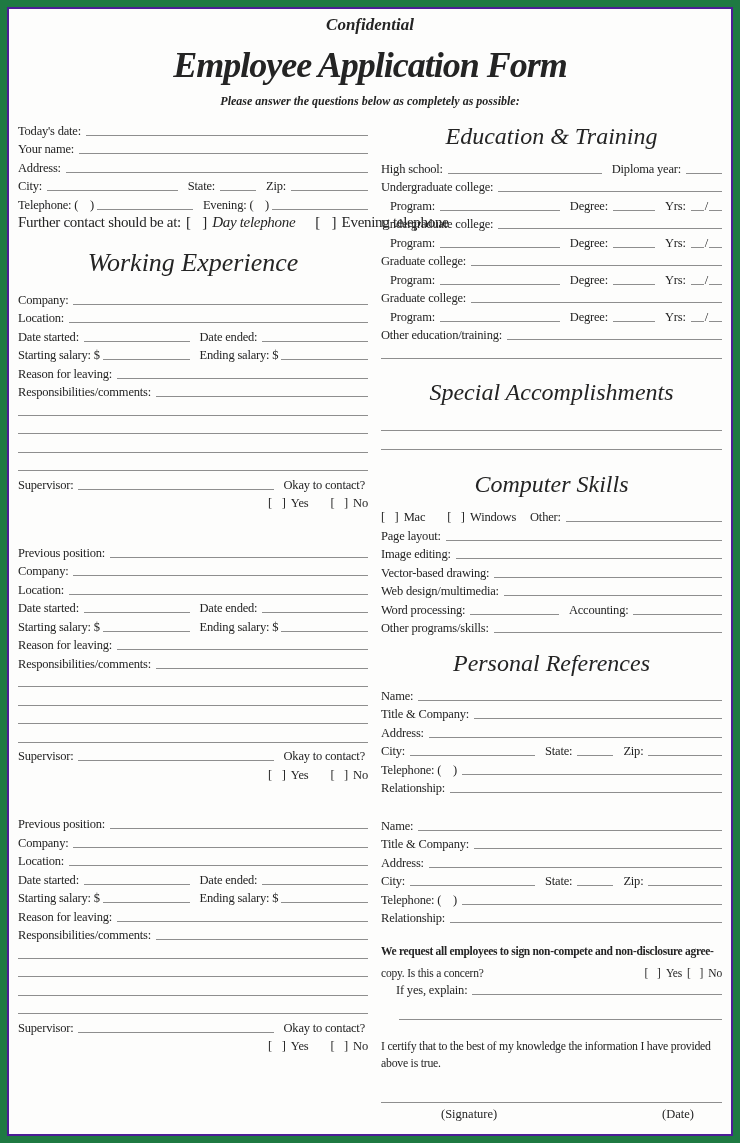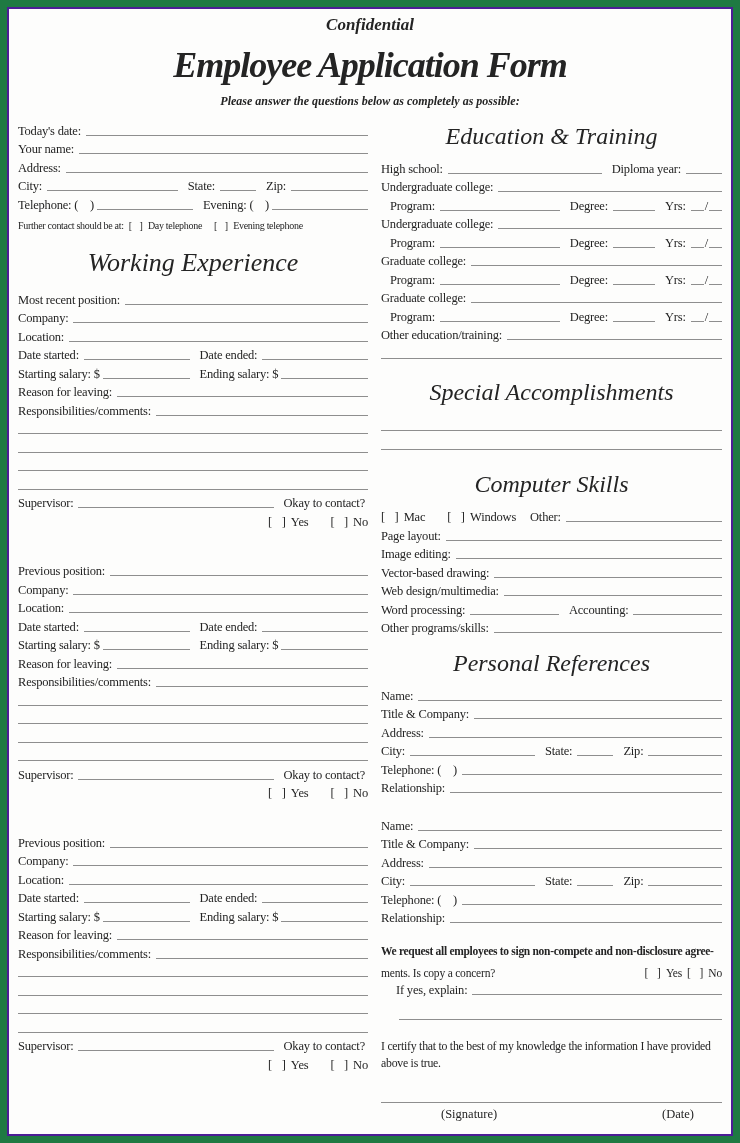--- a/index.html
+++ b/index.html
@@ -24,21 +24,21 @@
   .confidential { font-style: italic; font-weight: bold; font-size: 17px; margin-top: 2px; }
   .title { font-style: italic; font-weight: bold; font-size: 36px; letter-spacing: -1px; margin: 8px 0 0 0; line-height: 44px; }
   .subtitle { font-style: italic; font-weight: bold; font-size: 12px; margin-top: 7px; }
   
   .columns { display: flex; gap: 13px; margin-top: 11px; }
   .col-left  { flex: none; width: 350px; }
   .col-right { flex: 1; min-width: 0; }
   
   .row { display: flex; align-items: flex-end; height: 18.5px; white-space: nowrap;
          font-size: 12.5px; letter-spacing: -0.2px; }
-  .row.dense { font-size: 10px; letter-spacing: -0.3px; }
+  .row.dense { font-size: 15px; letter-spacing: -0.3px; }
   .lbl { flex: none; padding-right: 5px; }
   .lbl.tight { padding-right: 3px; }
   .line { flex: 1 1 auto; border-bottom: 1.2px solid #8e8e8e; margin-bottom: 3px; min-width: 8px; }
   .line.f2 { flex-grow: 1.7; }
   .w36 { flex: none; width: 36px; }
   .w42 { flex: none; width: 42px; }
   .w13 { flex: none; width: 13px; }
   .mr10 { margin-right: 10px; }
   .ind { padding-left: 9px; }
   .cb { flex: none; letter-spacing: 0; padding-right: 5px; }
@@ -115,32 +115,28 @@
           <span class="lbl tight">Telephone:</span>
           <span class="lbl tight">(&nbsp;&nbsp;&nbsp;&nbsp;)</span>
           <span class="line mr10"></span>
           <span class="lbl tight">Evening:</span>
           <span class="lbl tight">(&nbsp;&nbsp;&nbsp;&nbsp;)</span>
           <span class="line"></span>
         </div>
         <div class="row dense">
           <span class="lbl">Further contact should be at:</span>
           <span class="cb">[&nbsp;&nbsp;&nbsp;]</span>
-          <span class="lbl" style="padding-right:12px;">Day telephone</span>
+          <span class="lbl" style="padding-right:20px;font-style:italic;">Day telephone</span>
           <span class="cb">[&nbsp;&nbsp;&nbsp;]</span>
           <span class="lbl">Evening telephone</span>
         </div>
 
         <h2 class="sec-h h-we">Working Experience</h2>
 
         <div class="job">
-          <div class="row">
-            <span class="lbl">Most recent position:</span>
-            <span class="line"></span>
-          </div>
           <div class="row">
             <span class="lbl">Company:</span>
             <span class="line"></span>
           </div>
           <div class="row">
             <span class="lbl">Location:</span>
             <span class="line"></span>
           </div>
           <div class="row">
             <span class="lbl">Date started:</span>
@@ -485,21 +481,21 @@
           </div>
           <div class="row">
             <span class="lbl">Relationship:</span>
             <span class="line"></span>
           </div>
         </div>
 
         <div class="agree">
           <div class="para-line">We request all employees to sign non-compete and non-disclosure agree-</div>
           <div class="row agree-row2">
-            <span class="lbl">ments. Is copy a concern?</span>
+            <span class="lbl">copy. Is this a concern?</span>
             <span style="flex:1;"></span>
             <span class="cb">[&nbsp;&nbsp;&nbsp;]</span>
             <span class="lbl">Yes</span>
             <span class="cb grp">[&nbsp;&nbsp;&nbsp;]</span>
             <span class="lbl" style="padding-right:0;">No</span>
           </div>
           <div class="row ifyes">
             <span class="lbl">If yes, explain:</span>
             <span class="line"></span>
           </div>

